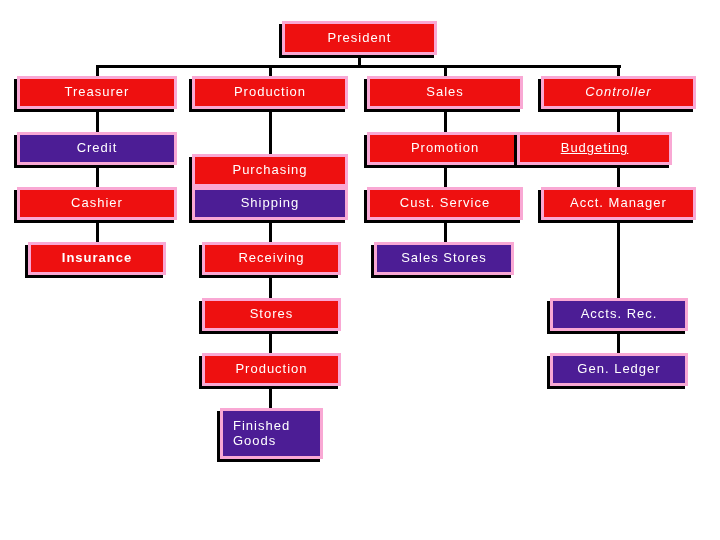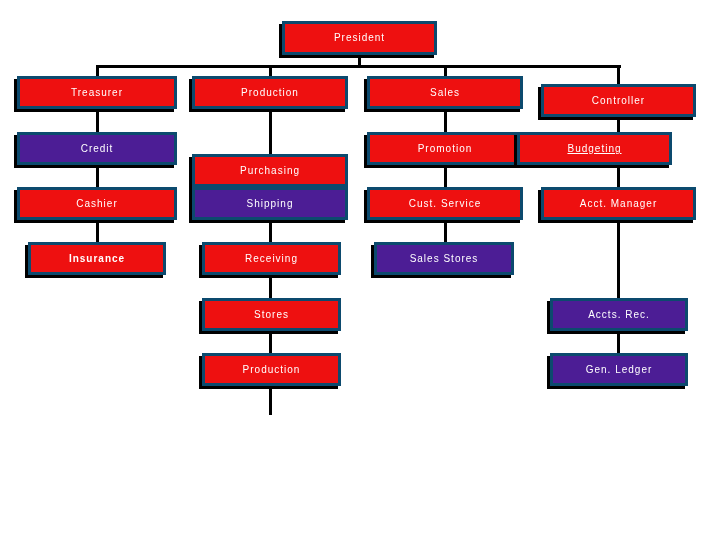--- a/index.html
+++ b/index.html
@@ -11,24 +11,24 @@
   }
   .stage{
     position:relative;width:720px;height:540px;background:#ffffff;
   }
   .line{
     position:absolute;background:#000000;z-index:0;
   }
   .node{
     position:absolute;z-index:1;
     box-sizing:border-box;
-    border:3px solid #0c4a6e;
+    border:3px solid #f9a8d4;
     box-shadow:-3px 3px 0 #000000;
     color:#ffffff;
-    font-size:10px;
+    font-size:13px;
     letter-spacing:1px;
     line-height:1.15;
     display:flex;align-items:center;justify-content:center;
     text-align:left;
     white-space:normal;
   }
   .node[data-color="red"]{background:#ee1010;}
   .node[data-color="blue"]{background:#4c1d95;}
 </style>
 </head>
@@ -49,25 +49,26 @@
   <div class="node" style="left:17px;top:132px;width:160px;height:33px;" data-color="blue">Credit</div>
   <div class="node" style="left:17px;top:187px;width:160px;height:33px;" data-color="red">Cashier</div>
   <div class="node" style="left:28px;top:242px;width:138px;height:33px;font-weight:bold;" data-color="red">Insurance</div>
 
   <div class="node" style="left:192px;top:76px;width:156px;height:33px;" data-color="red">Production</div>
   <div class="node" style="left:192px;top:132px;width:156px;height:33px;margin-top:22px;" data-color="red">Purchasing</div>
   <div class="node" style="left:192px;top:187px;width:156px;height:33px;" data-color="blue">Shipping</div>
   <div class="node" style="left:202px;top:242px;width:139px;height:33px;" data-color="red">Receiving</div>
   <div class="node" style="left:202px;top:298px;width:139px;height:33px;" data-color="red">Stores</div>
   <div class="node" style="left:202px;top:353px;width:139px;height:33px;" data-color="red">Production</div>
+  <div class="node" style="left:220px;top:408px;width:103px;height:51px;padding:2px 10px;" data-color="blue">Finished Goods</div>
 
   <div class="node" style="left:367px;top:76px;width:156px;height:33px;" data-color="red">Sales</div>
   <div class="node" style="left:367px;top:132px;width:156px;height:33px;" data-color="red">Promotion</div>
   <div class="node" style="left:367px;top:187px;width:156px;height:33px;" data-color="red">Cust. Service</div>
   <div class="node" style="left:374px;top:242px;width:140px;height:33px;" data-color="blue">Sales Stores</div>
 
-  <div class="node" style="left:541px;top:84px;width:155px;height:33px;" data-color="red">Controller</div>
+  <div class="node" style="left:541px;top:76px;width:155px;height:33px;font-style:italic;" data-color="red">Controller</div>
   <div class="node" style="left:517px;top:132px;width:155px;height:33px;text-decoration:underline;" data-color="red">Budgeting</div>
   <div class="node" style="left:541px;top:187px;width:155px;height:33px;" data-color="red">Acct. Manager</div>
   <div class="node" style="left:550px;top:298px;width:138px;height:33px;" data-color="blue">Accts. Rec.</div>
   <div class="node" style="left:550px;top:353px;width:138px;height:33px;" data-color="blue">Gen. Ledger</div>
 
 </div>
 
 </body></html>

